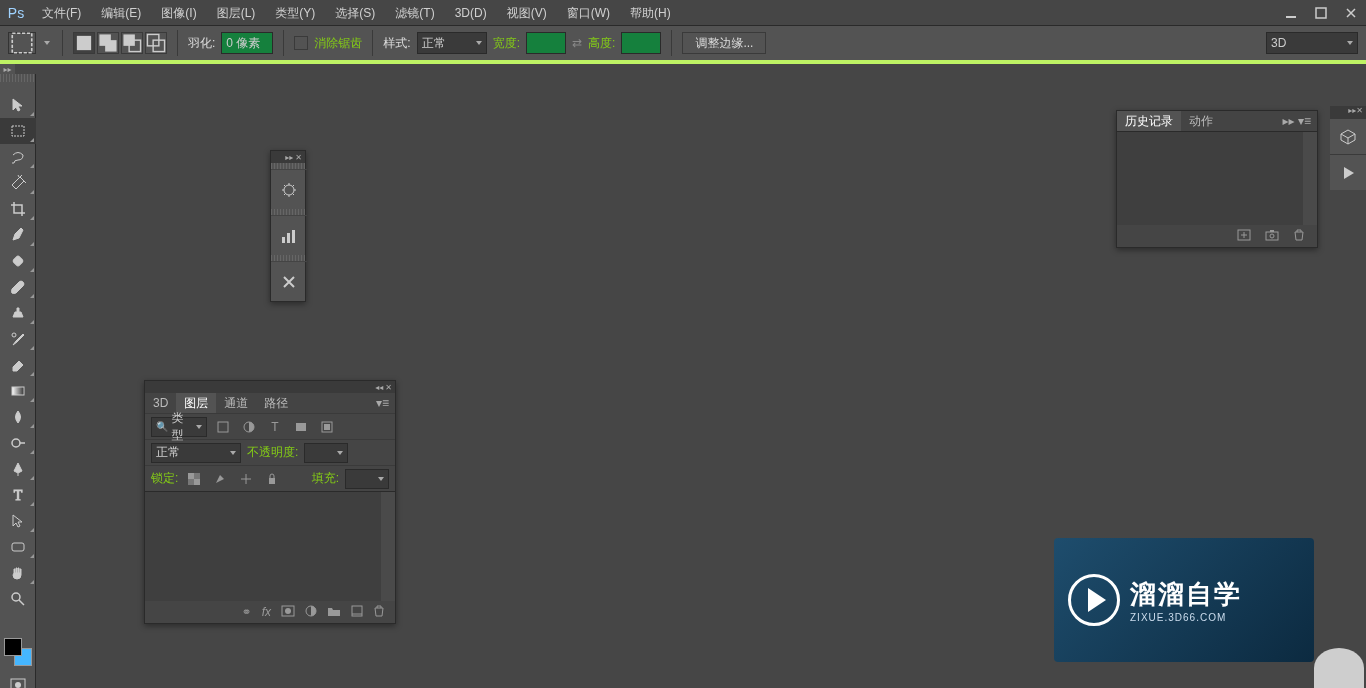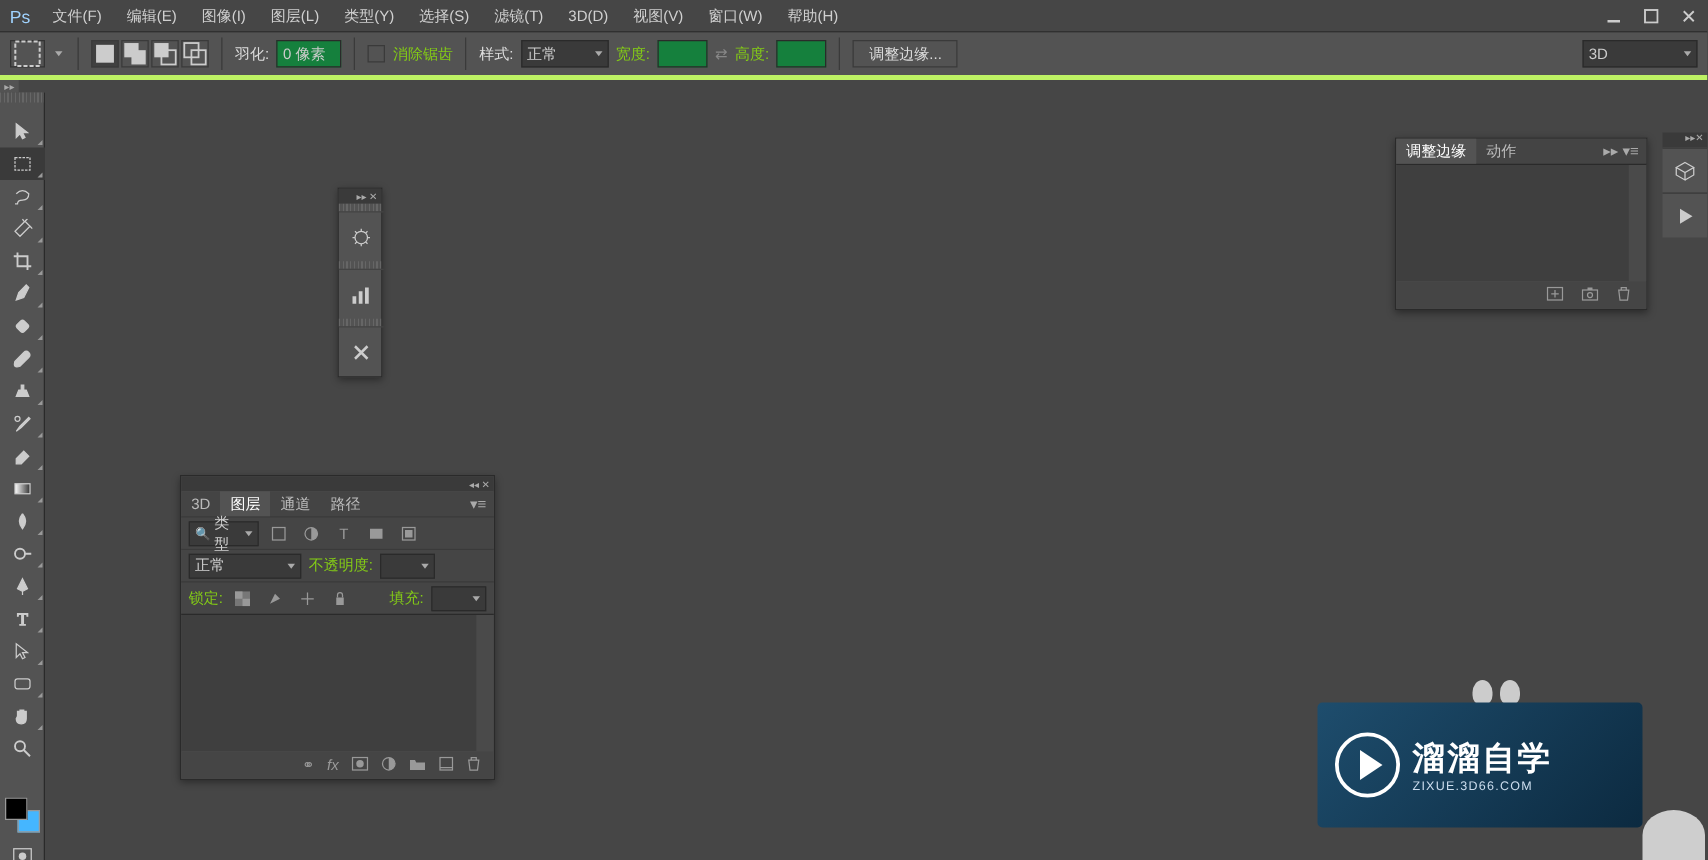--- a/index.html
+++ b/index.html
@@ -56,21 +56,21 @@
 .lp-scroll { width: 14px; background: #4a4a4a; margin-left: auto; }
 .lp-footer { height: 22px; background: #454545; display: flex; align-items: center; justify-content: flex-end; gap: 10px; padding: 0 10px; }
 .lp-footer svg, .lp-footer span { color: #999; fill: #999; }
 .hist-panel { position: absolute; top: 110px; right: 48px; width: 202px; }
 .hist-body { height: 94px; background: #3f3f3f; border-top: 1px solid #2a2a2a; display: flex; }
 .hist-scroll { width: 14px; background: #4a4a4a; margin-left: auto; }
 .hist-footer { height: 22px; background: #454545; display: flex; align-items: center; justify-content: flex-end; gap: 14px; padding: 0 12px; }
 .right-dock { position: absolute; top: 106px; right: 0; width: 36px; }
 .right-dock .dbtn { width: 36px; height: 36px; display: flex; align-items: center; justify-content: center; border-top: 1px solid #3a3a3a; background: #535353; }
 .right-dock-hdr { height: 12px; background: #3a3a3a; display:flex; justify-content:flex-end; padding: 0 3px; font-size: 8px; color:#aaa; }
-.watermark { position: absolute; right: 52px; bottom: 26px; width: 260px; height: 100px; background: linear-gradient(135deg,#1e4d6d,#0c2a40); border-radius: 4px; display: flex; align-items: center; padding: 0 14px; gap: 10px; margin-top: 36px; }
+.watermark { position: absolute; right: 52px; bottom: 26px; width: 260px; height: 124px; background: linear-gradient(135deg,#1e4d6d,#0c2a40); border-radius: 4px; display: flex; align-items: center; padding: 0 14px; gap: 10px; margin-top: 36px; }
 .wm-play { width: 52px; height: 52px; border: 3px solid #fff; border-radius: 50%; display: flex; align-items: center; justify-content: center; }
 .wm-play::after { content: ""; width: 0; height: 0; border-left: 18px solid #fff; border-top: 12px solid transparent; border-bottom: 12px solid transparent; margin-left: 5px; }
 .wm-text { display: flex; flex-direction: column; }
 .wm-t { font-size: 26px; font-weight: bold; color: #fff; letter-spacing: 2px; }
 .wm-u { font-size: 10px; color: #cde; letter-spacing: 1px; }
 .wm-ears { position: absolute; right: 150px; bottom: 124px; display: flex; gap: 6px; }
 .wm-ear { width: 16px; height: 20px; background: #ccc; border-radius: 50% 50% 40% 40%; }
 .mascot { position: absolute; right: 2px; bottom: 0; width: 50px; height: 40px; background:#ddd; border-radius: 50% 50% 0 0; opacity:.9; }
 .lbl-dis { color: #84cc16; }
 input { font-family: inherit; font-size: 12px; }
@@ -452,21 +452,21 @@
           <path d="M1 9 L11 9" stroke="#999"></path>
         </svg></span>
     <span><svg width="12" height="12">
           <path d="M2 3 L10 3 L9 11 L3 11 Z M4 3 L4 1 L8 1 L8 3" fill="none" stroke="#999"></path>
         </svg></span>
   </div>
 </div>
 
 <div class="floating-panel hist-panel">
   <div class="tab-row">
-    <div class="tab active">调整边缘</div>
+    <div class="tab active">历史记录</div>
     <div class="tab">动作</div>
     <div class="tab-menu">▸▸ ▾≡</div>
   </div>
   <div class="hist-body">
     <div class="hist-scroll"></div>
   </div>
   <div class="hist-footer">
     <span><svg width="14" height="12">
           <rect x="1" y="1" width="12" height="10" fill="none" stroke="#999"></rect>
           <path d="M4 6 L10 6 M7 3 L7 9" stroke="#999"></path>

